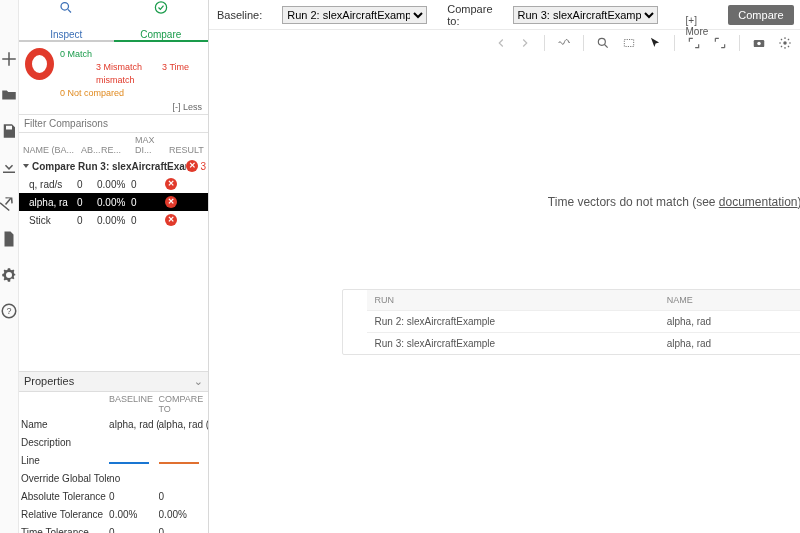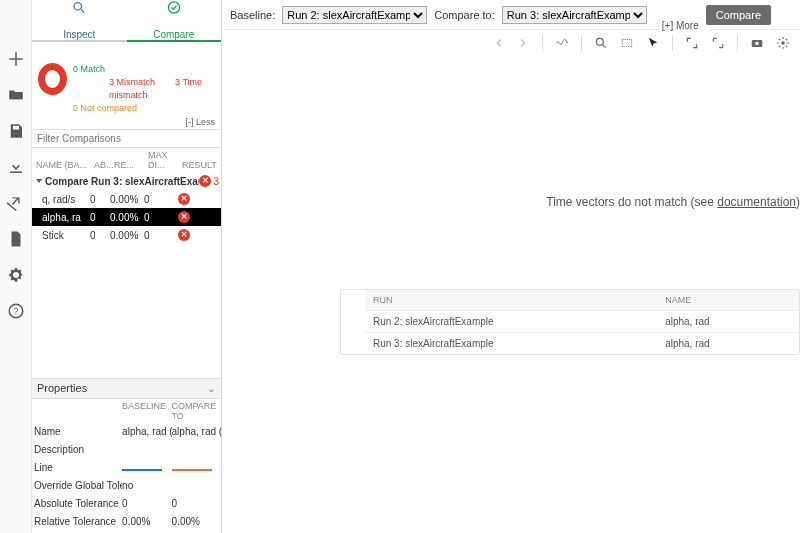--- a/index.html
+++ b/index.html
@@ -8,21 +8,21 @@
 .icon-col { width: 32px; background: #fafafa; border-right: 1px solid #e8e8e8; display: flex; flex-direction: column; align-items: center; padding-top: 50px; gap: 18px; }
 .icon-col .ic { width: 18px; height: 18px; display: flex; align-items: center; justify-content: center; fill: #5a5a5a; cursor: pointer; }
 .left-panel { width: 190px; border-right: 1px solid #d8d8d8; display: flex; flex-direction: column; }
 .tabs { display: flex; height: 40px; }
 .tab { flex: 1; display: flex; flex-direction: column; align-items: center; justify-content: center; gap: 14px; cursor: pointer; font-size: 10px; color: #3b6fb6; }
 .tab.active { color: #1a9b4b; }
 .tab svg { width: 16px; height: 16px; }
 .tab-under { height: 2px; background: #ccc; display: flex; }
 .tab-under > div { flex: 1; }
 .tab-under .act { background: #1a9b4b; }
-.summary { display: flex; padding: 21px 6px 2px 6px; align-items: flex-start; }
+.summary { display: flex; padding: 6px 6px 2px 6px; align-items: flex-start; }
 .donut { width: 32px; height: 32px; border-radius: 50%; border: 7px solid #e13a2b; background: #fff; margin-right: 6px; }
 .summary .stats { font-size: 9px; line-height: 13px; }
 .summary .m0 { color: #1a9b4b; }
 .summary .m1 { color: #e13a2b; margin-left: 36px; }
 .summary .tm { color: #e13a2b; margin-left: 20px; }
 .summary .nc { color: #e08a1f; }
 .less { text-align: right; font-size: 9px; color: #666; padding: 0 6px 2px 0; cursor: pointer; }
 .filter { border: none; border-top: 1px solid #e0e0e0; border-bottom: 1px solid #e0e0e0; width: 100%; padding: 3px 5px; font-size: 10px; color: #888; outline: none; }
 .table-head, .tr { display: flex; align-items: flex-end; font-size: 9px; }
 .table-head { color: #888; padding: 2px 4px; }
@@ -41,21 +41,21 @@
 .props-h .chev { color: #888; }
 .props { flex: 1; overflow: hidden; font-size: 10px; }
 .props .ph { display: flex; color: #888; font-size: 9px; padding: 2px 0; }
 .props .ph > div:first-child { width: 100px; } .props .ph > div { width: 55px; }
 .props .pr { display: flex; padding: 3px 0; line-height: 12px; }
 .props .pr .pn { width: 100px; padding-left: 2px; white-space: nowrap; overflow: hidden; }
 .props .pr .pv { width: 55px; white-space: nowrap; overflow: hidden; }
 .line-blue { display: inline-block; width: 40px; height: 2px; background: #1976d2; margin-top: 5px; }
 .line-orange { display: inline-block; width: 40px; height: 2px; background: #e07030; margin-top: 5px; }
 .main { flex: 1; display: flex; flex-direction: column; }
-.toolbar { height: 30px; display: flex; align-items: center; padding: 0 8px; gap: 7px; font-size: 11px; border-bottom: 1px solid #eaeaea; }
+.toolbar { height: 30px; display: flex; align-items: center; padding: 0 8px; gap: 20px; font-size: 11px; border-bottom: 1px solid #eaeaea; }
 .toolbar .lbl { color: #333; }
 .toolbar select { font-size: 11px; width: 145px; height: 18px; border: 1px solid #aaa; }
 .toolbar .more { color: #555; margin-left: 8px; cursor: pointer; font-size: 10px; margin-top: 22px; }
 .toolbar .cmp-btn { background: #6c6c6c; color: #fff; border: none; padding: 4px 10px; border-radius: 2px; font-size: 11px; cursor: pointer; }
 .subbar { height: 26px; display: flex; align-items: center; justify-content: flex-end; padding: 0 10px; gap: 12px; color: #777; }
 .subbar .grp { display: flex; align-items: center; gap: 10px; }
 .subbar svg { width: 14px; height: 14px; fill: #666; }
 .subbar .sep { width: 1px; height: 16px; background: #ddd; }
 .subbar .arrow-dark { fill: #222; }
 .plot { flex: 1; display: flex; flex-direction: column; align-items: flex-end; justify-content: center; color: #555; font-size: 12px; }

